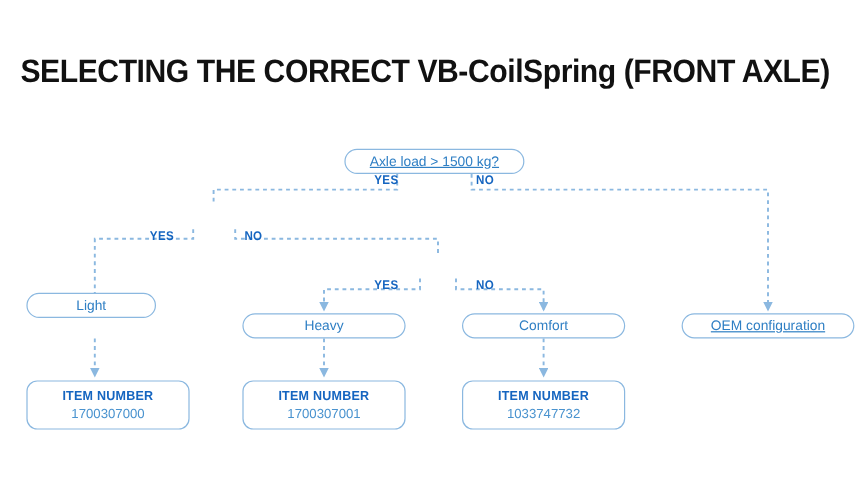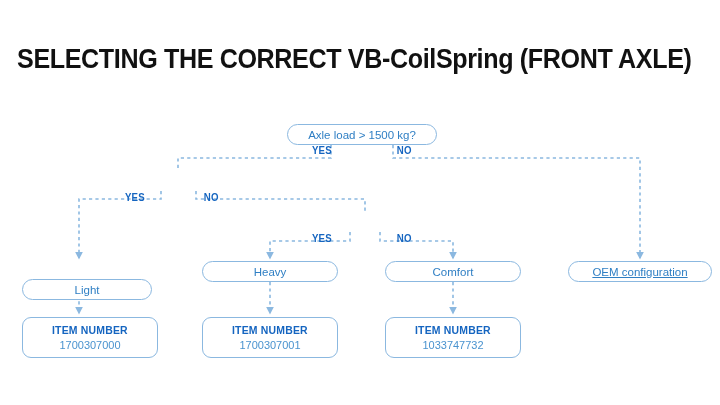--- a/index.html
+++ b/index.html
@@ -56,20 +56,21 @@
     align-items: center;
     justify-content: center;
     color: #2f7fc4;
   }
 
   .decision {
     height: 21px;
     border-radius: 11px;
     font-size: 11.5px;
     white-space: nowrap;
+    text-decoration: underline;
   }
 
   .result {
     height: 21px;
     border-radius: 11px;
     font-size: 11.5px;
     white-space: nowrap;
   }
 
   .item {
@@ -139,21 +140,21 @@
   </div>
   <div class="branch-label" style="left:311px; top:144px;">YES</div>
   <div class="branch-label" style="left:396px; top:144px;">NO</div>
 
   <div class="branch-label" style="left:124px; top:191px;">YES</div>
   <div class="branch-label" style="left:203px; top:191px;">NO</div>
 
   <div class="branch-label" style="left:311px; top:232px;">YES</div>
   <div class="branch-label" style="left:396px; top:232px;">NO</div>
 
-  <div class="node result" style="left:22px; top:279px; width:130px;">
+  <div class="node result" style="left:22px; top:244px; width:108px;">
     <span>Light</span>
   </div>
   <div class="node result" style="left:385px; top:261px; width:136px;">
     <span>Comfort</span>
   </div>
   <div class="node result" style="left:202px; top:261px; width:136px;">
     <span>Heavy</span>
   </div>
   <div class="node result" style="left:568px; top:261px; width:144px;text-decoration:underline;">
     <span>OEM configuration</span>

